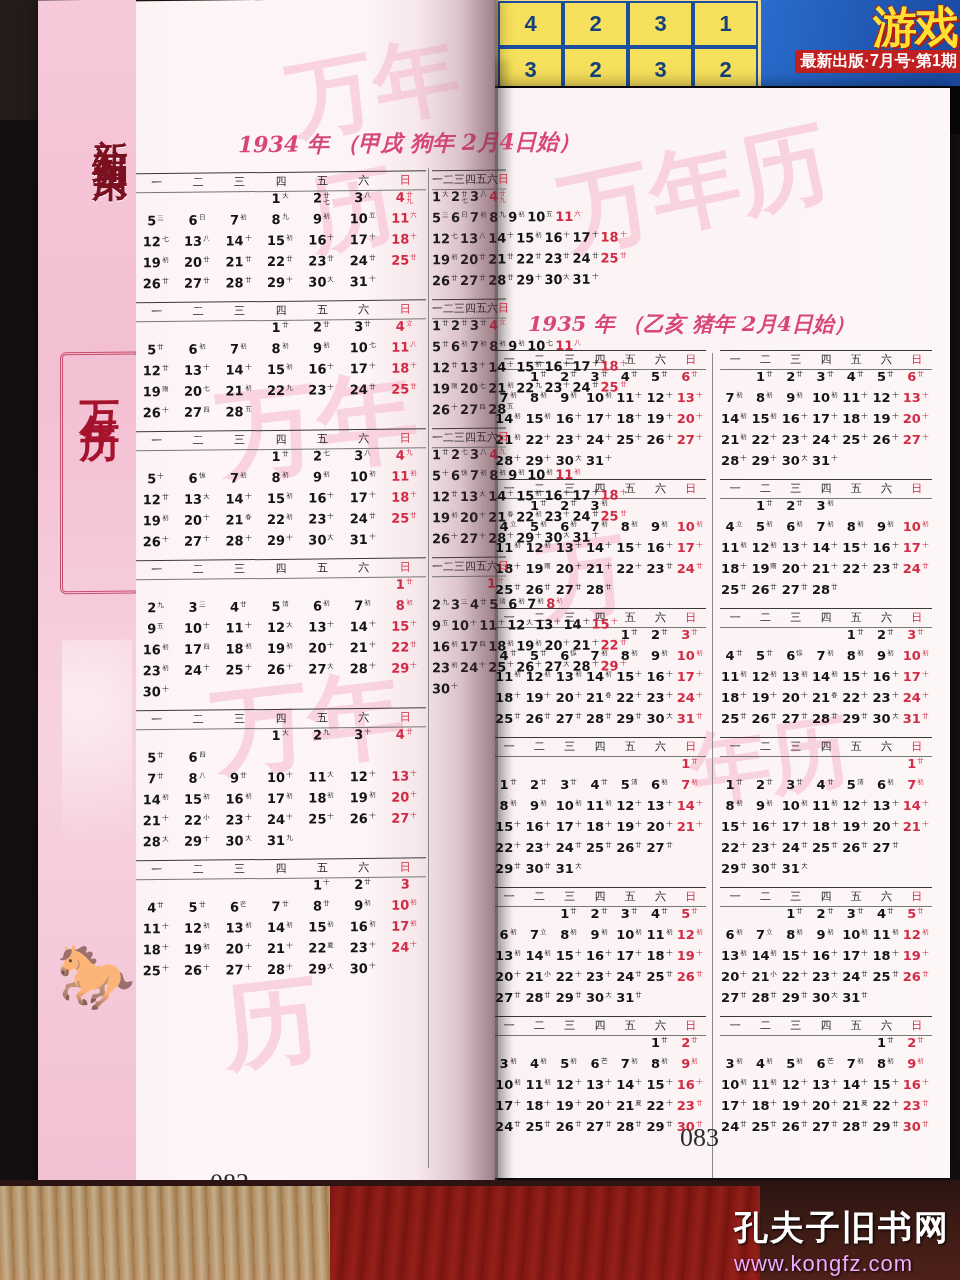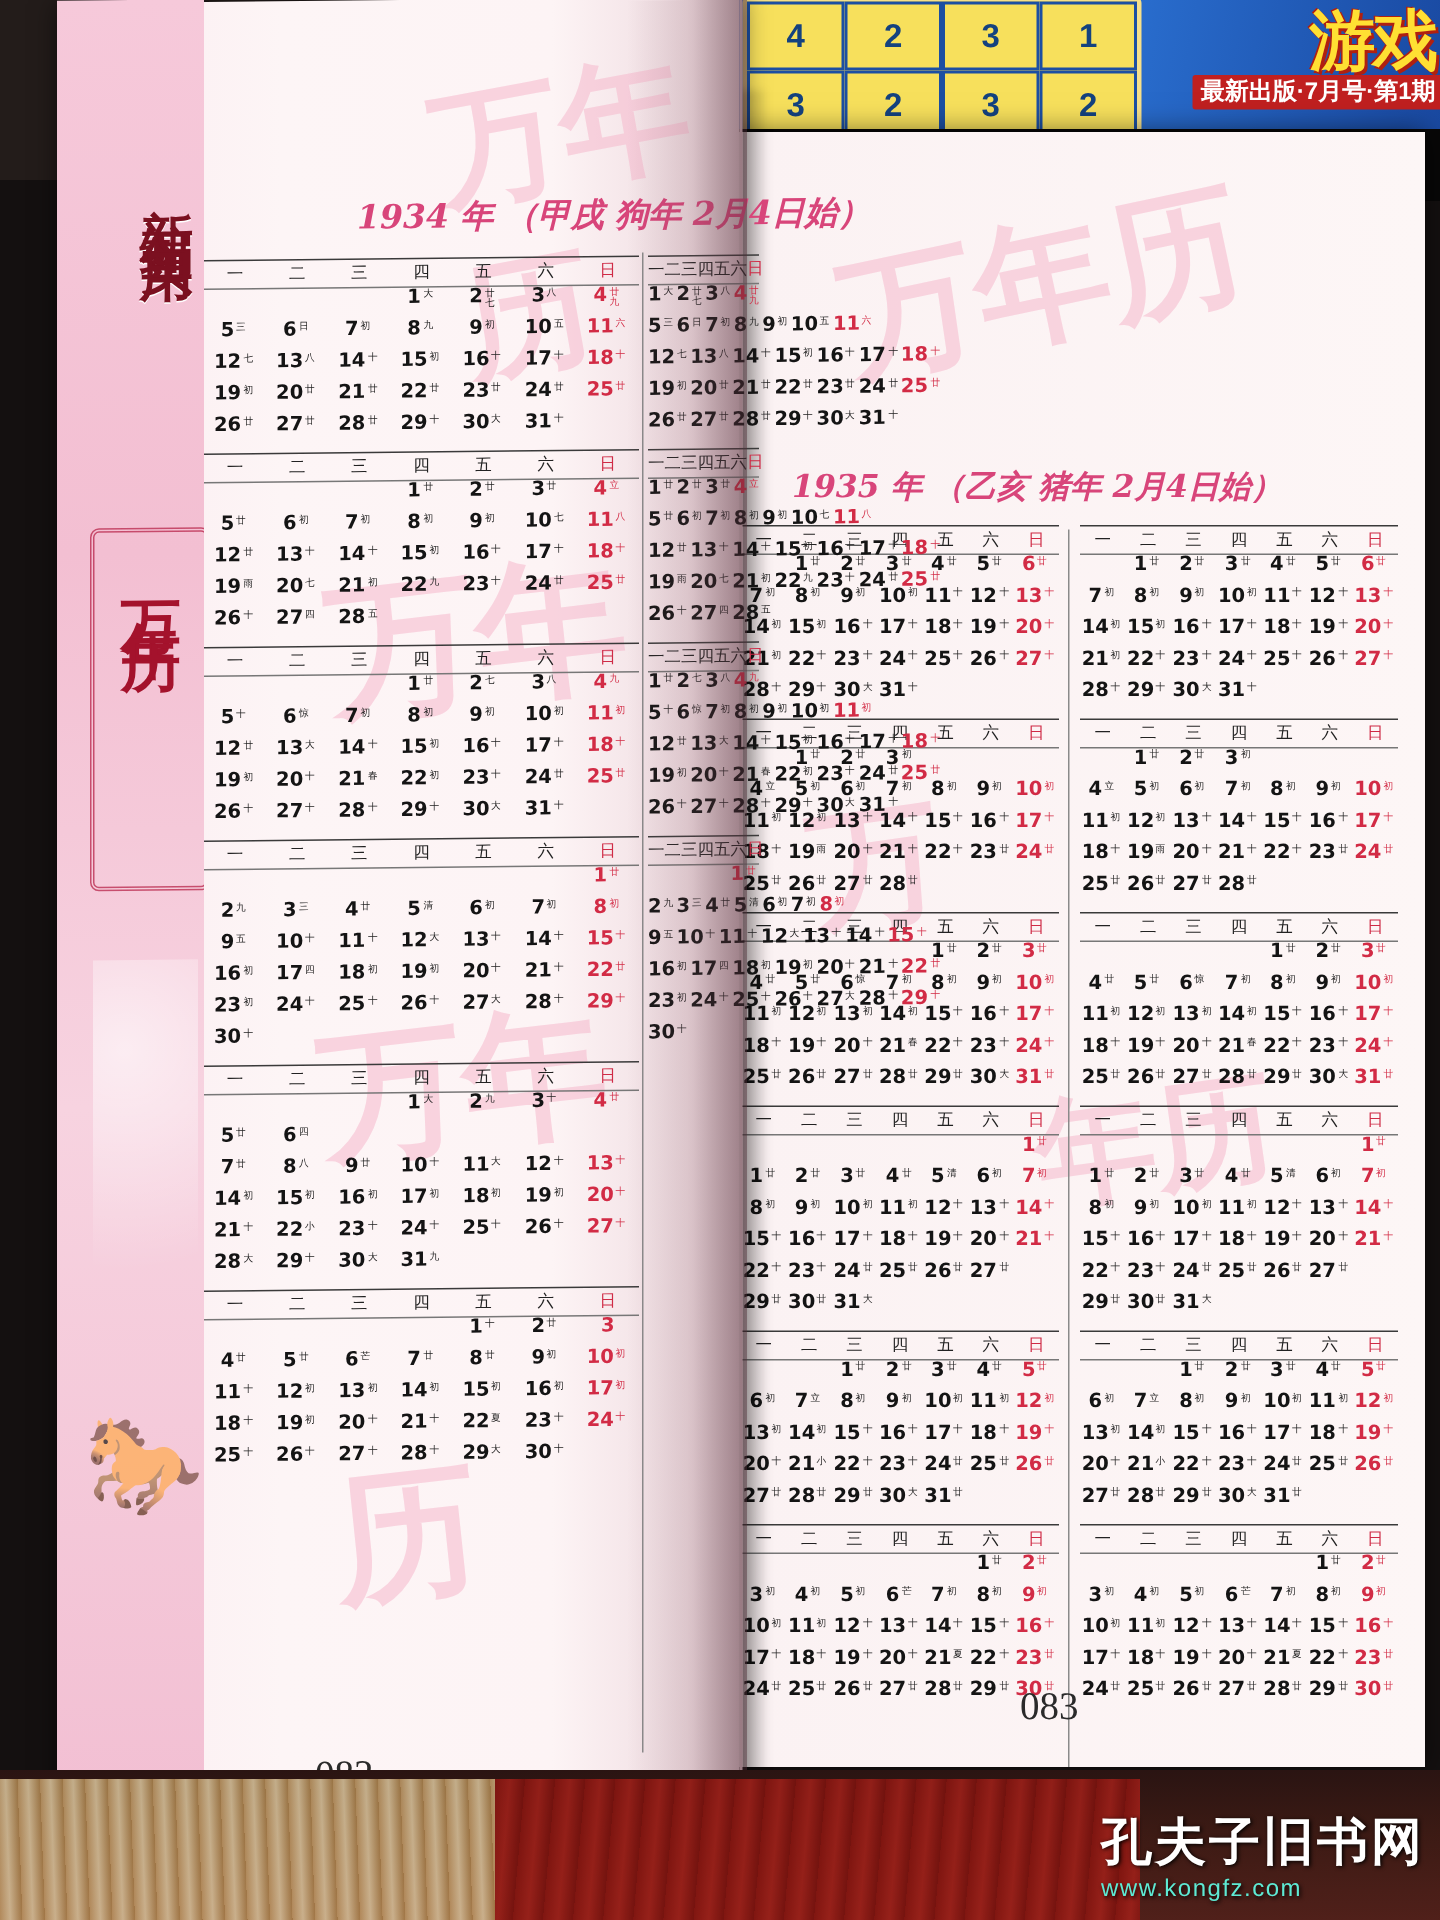--- a/index.html
+++ b/index.html
@@ -33,21 +33,21 @@
     overflow:hidden;
   }
   .bottom-books{position:absolute;left:330px;top:1186px;width:430px;height:96px;
     background:repeating-linear-gradient(95deg,#8a1510 0px,#a3211a 10px,#7d120e 20px);
     opacity:.85;filter:blur(0.4px);}
   .bottom-left-books{position:absolute;left:0px;top:1186px;width:330px;height:96px;
     background:repeating-linear-gradient(88deg,#caa36b 0px,#e8d3a8 7px,#b58c52 15px);opacity:.8;}
   .watermark{position:absolute;right:10px;top:1205px;}
   .watermark .wm-cn{color:#fff;font-size:34px;font-weight:bold;letter-spacing:2px;
     text-shadow:1px 1px 3px #000;font-family:"DejaVu Sans",sans-serif;}
-  .watermark .wm-url{color:#5eead4;font-size:16px;letter-spacing:1px;text-shadow:1px 1px 3px #000;}
+  .watermark .wm-url{color:#f0abfc;font-size:22px;letter-spacing:1px;text-shadow:1px 1px 3px #000;}
 
   
   .book{position:absolute;left:18px;top:0px;width:930px;height:1200px;}
   .page{
     position:absolute;background:#fdf3f4;
     box-shadow:0 0 18px rgba(0,0,0,.55);
   }
   
   .page-right{
     left:462px;top:88px;width:470px;height:1090px;

